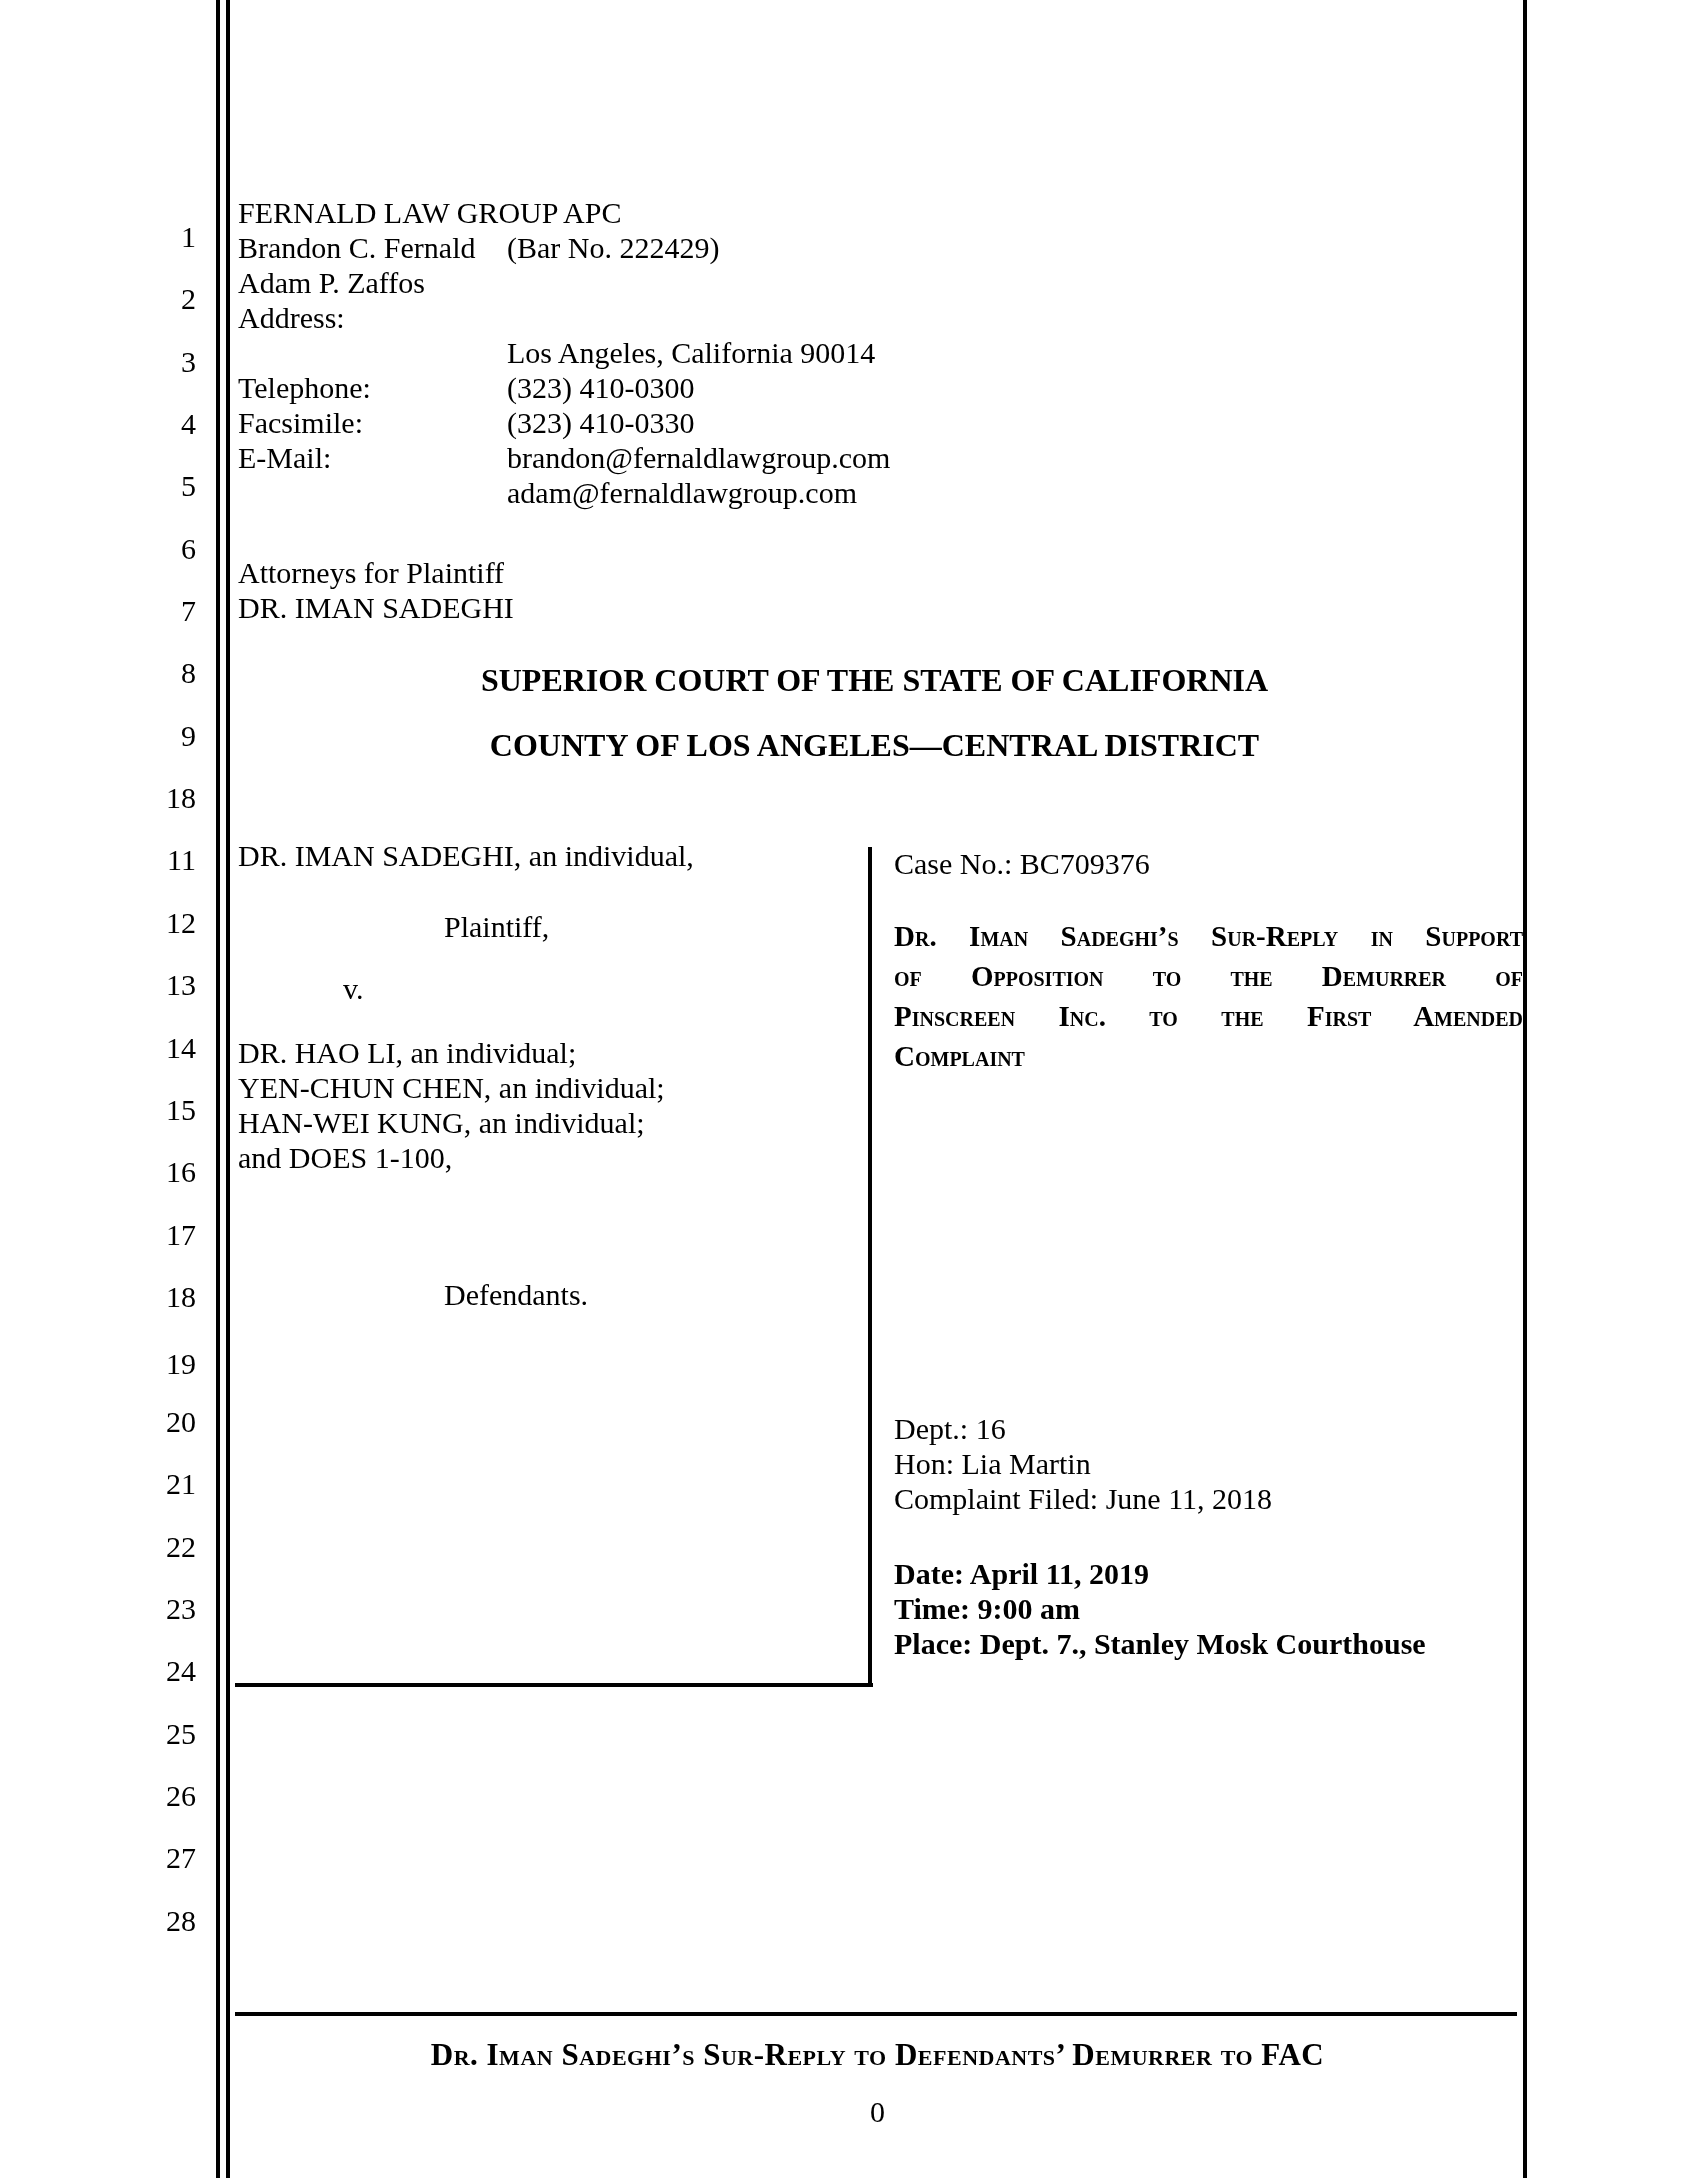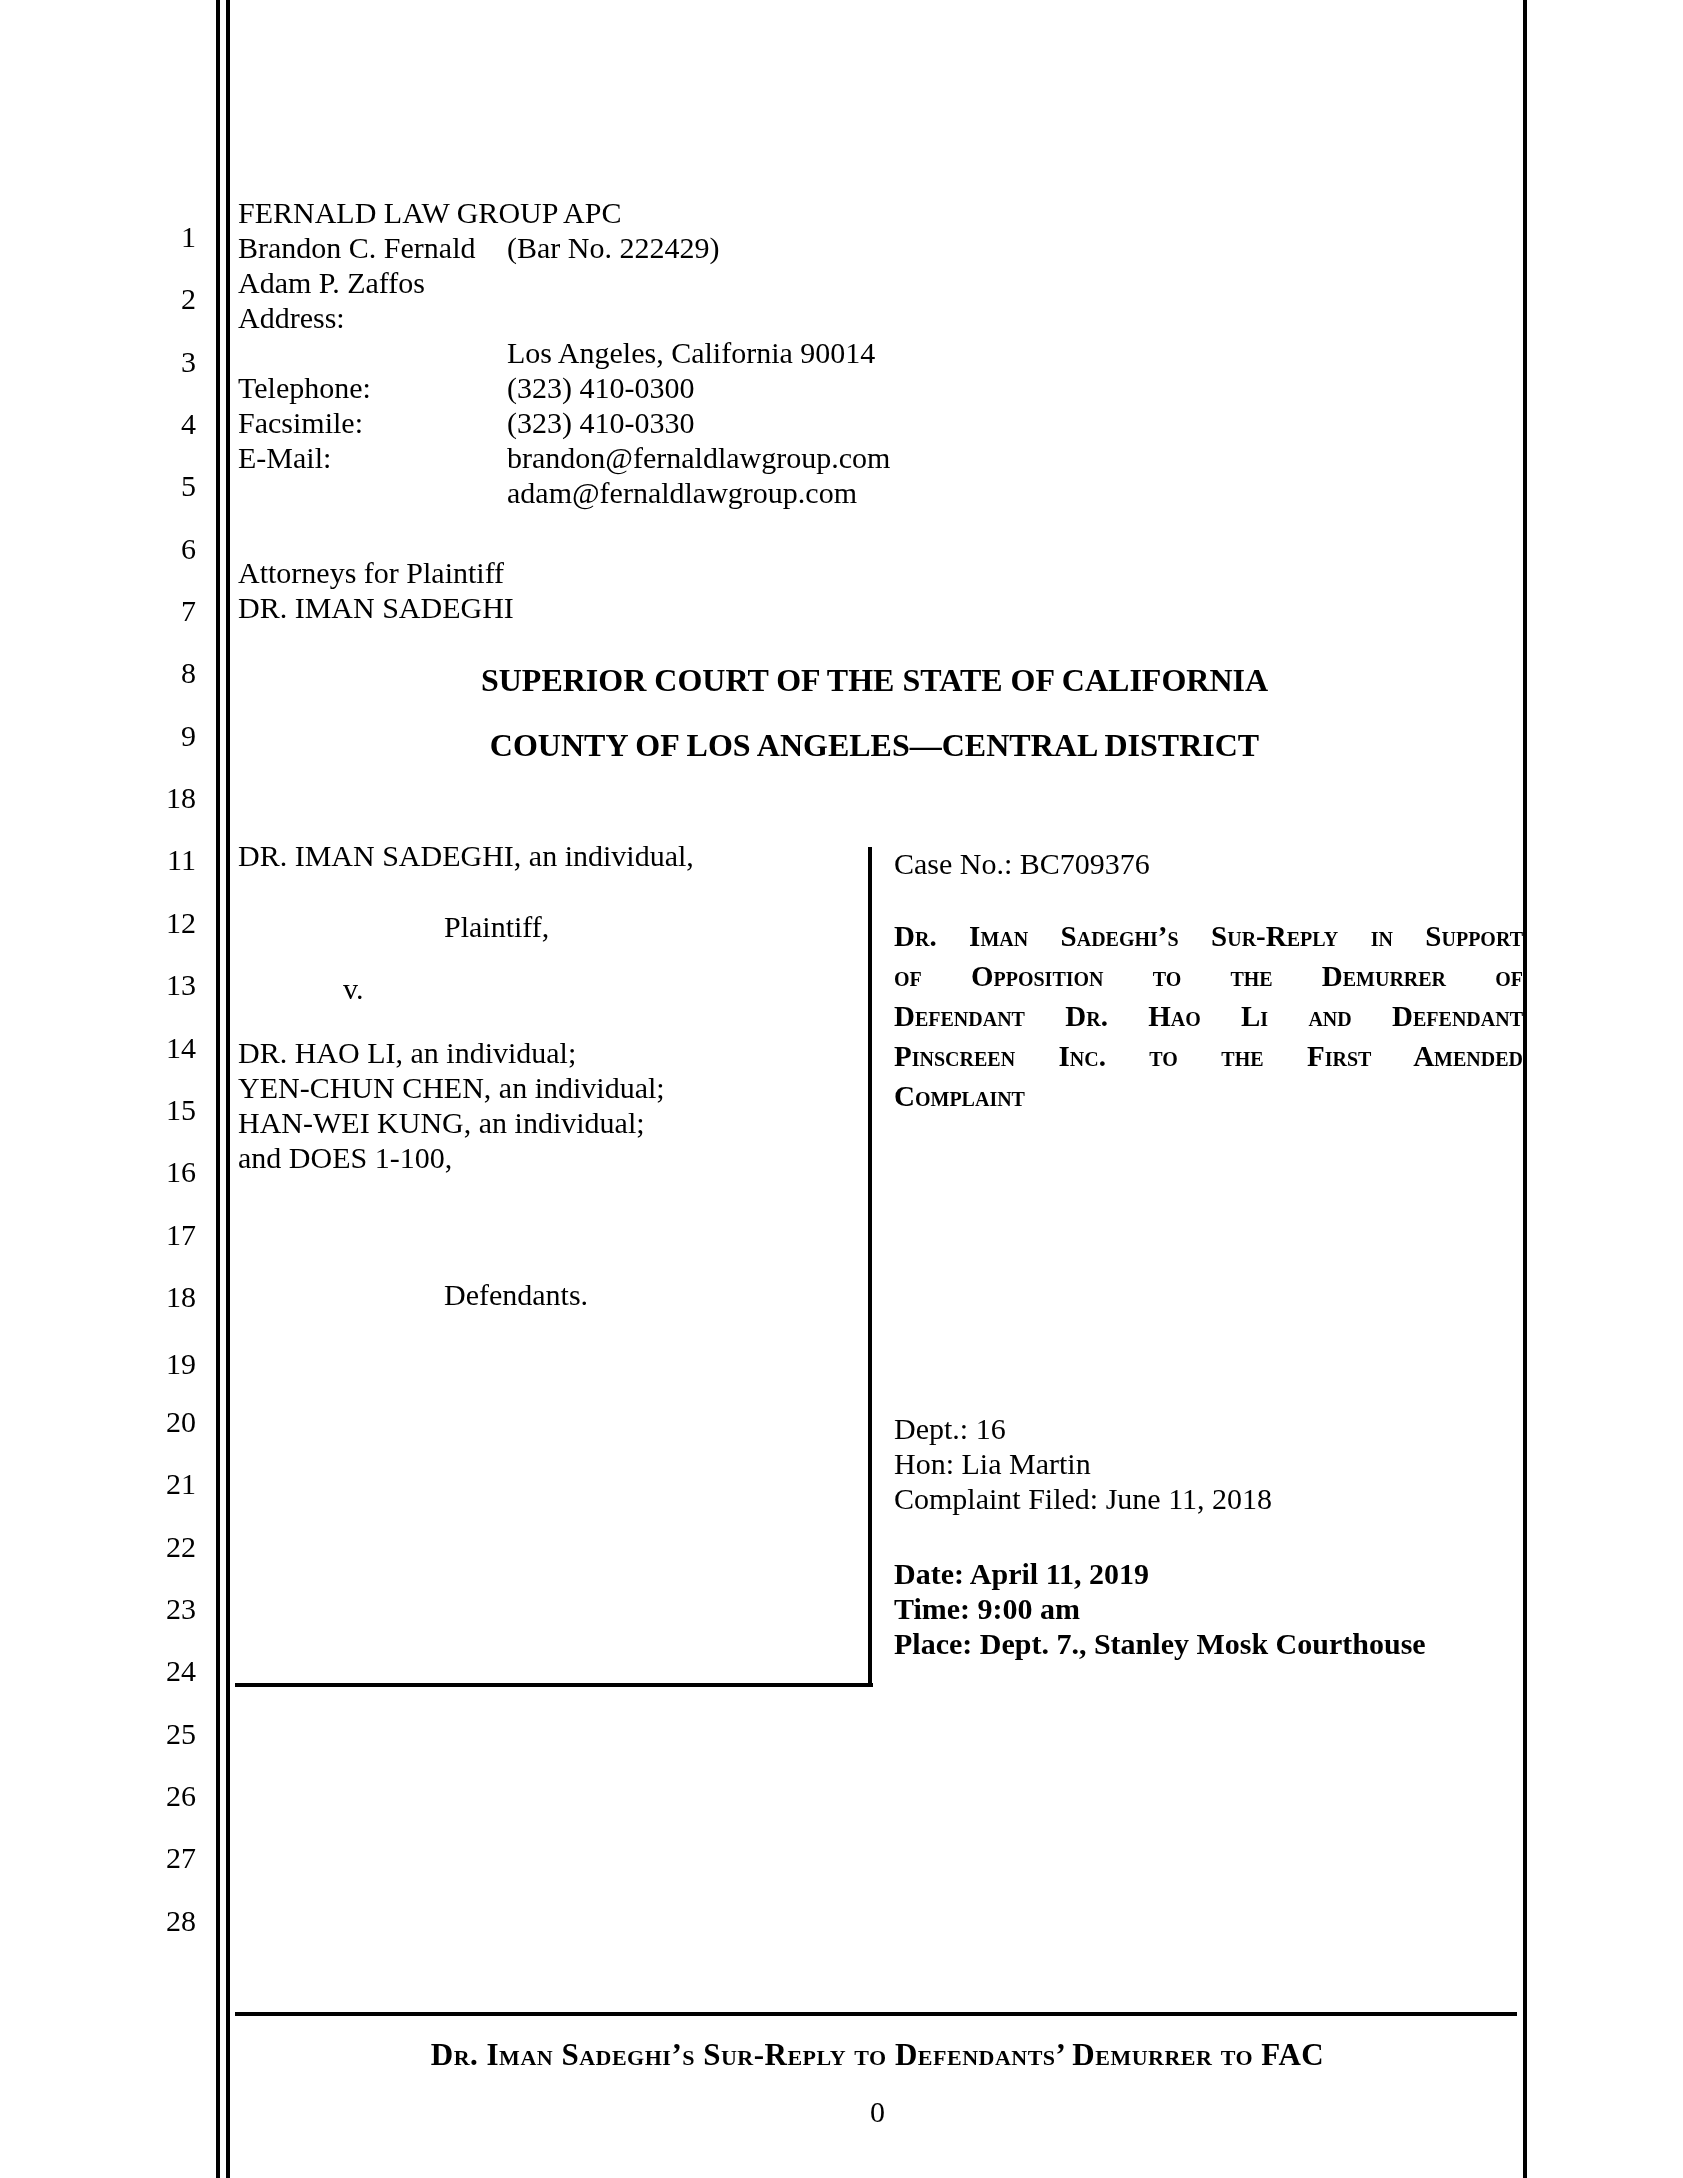--- a/index.html
+++ b/index.html
@@ -143,21 +143,20 @@
   </div>
   <div class="capline defendants-role">Defendants.</div>
 
   <div class="rule caption-divider"></div>
   <div class="rule caption-bottom"></div>
 
   <div class="case-number">Case No.: BC709376</div>
   <div class="title-block">
     <div class="tline j">Dr. Iman Sadeghi’s Sur-Reply in Support</div>
     <div class="tline j">of Opposition to the Demurrer of</div>
-    <div class="tline j">Defendant Dr. Hao Li and Defendant</div>
     <div class="tline j">Pinscreen Inc. to the First Amended</div>
     <div class="tline">Complaint</div>
   </div>
   <div class="dept-block">
     <div>Dept.: 16</div>
     <div>Hon: Lia Martin</div>
     <div>Complaint Filed: June 11, 2018</div>
   </div>
   <div class="hearing-block">
     <div>Date: April 11, 2019</div>

